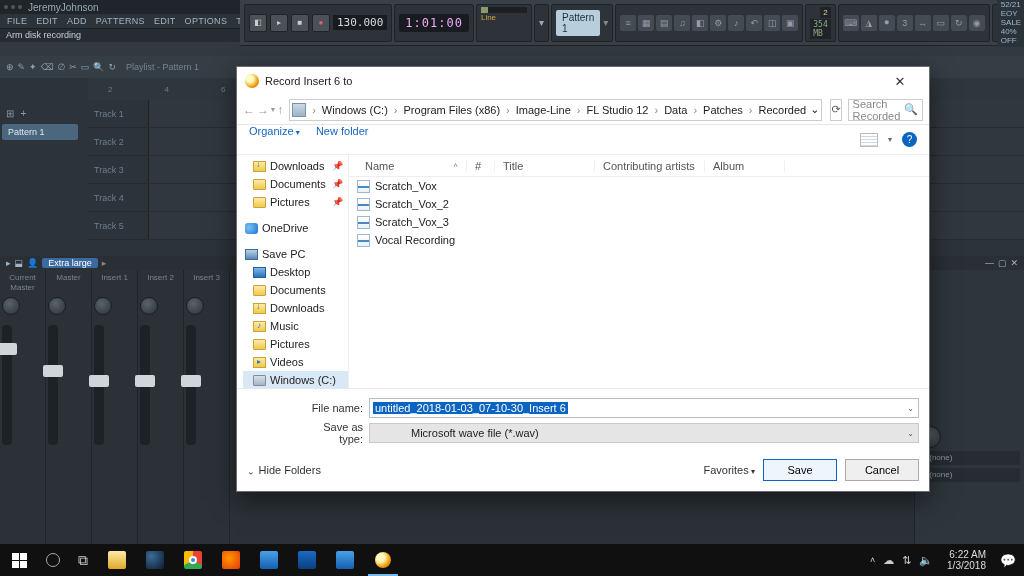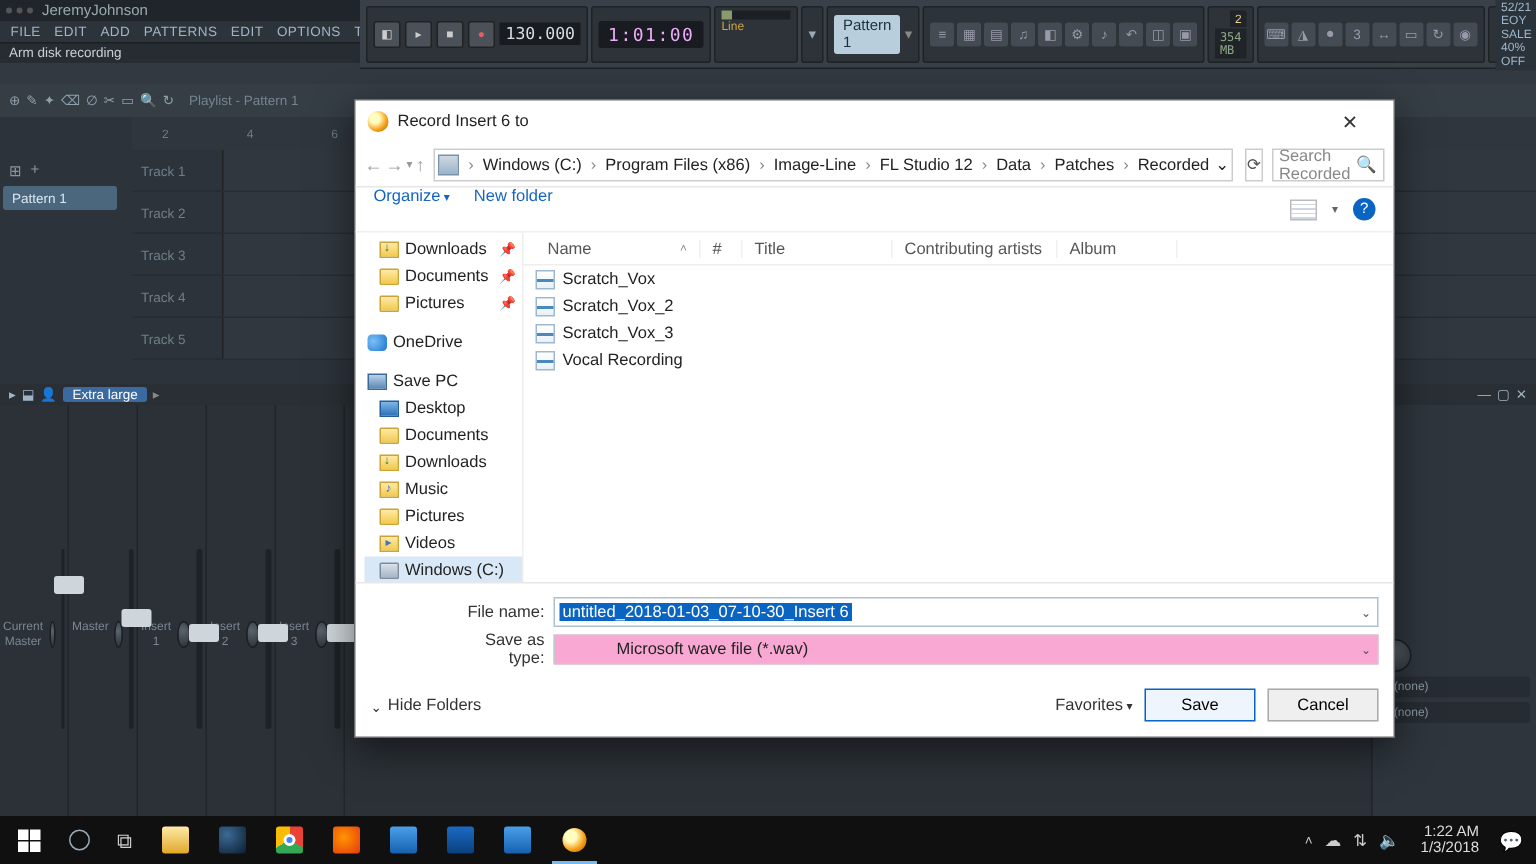--- a/index.html
+++ b/index.html
@@ -31,21 +31,21 @@
 .fl-pattern-list { position:absolute; top:50px; left:0; width:80px; }
 .fl-pattern-list .pat { background:#4a677d; color:#dde8f0; font-size:9px; padding:3px 6px; margin:2px; border-radius:2px; }
 .fl-tracks { position:absolute; top:44px; left:88px; right:0; }
 .fl-track { height:28px; border-bottom:1px solid #262c32; display:flex; align-items:center; }
 .fl-track .label { width:60px; font-size:9px; color:#6f7e8a; padding-left:6px; }
 .fl-track .lane { flex:1; background:#30373e; height:100%; border-left:1px solid #222; }
 
 .fl-mixer-bar { position:absolute; top:256px; left:0; right:0; height:14px; background:#292f35; display:flex; align-items:center; padding:0 6px; gap:4px; font-size:9px; color:#9fb5c7; }
 .fl-mixer-bar .xl { background:#3a6aa0; color:#fff; padding:0 6px; border-radius:2px; }
 .fl-mixer { position:absolute; top:270px; left:0; right:0; bottom:0; background:#2b3137; display:flex; }
-.fl-mixer .strip { width:46px; border-right:1px solid #1f252b; padding:3px 2px; text-align:center; font-size:8px; color:#7a8690; display:flex; flex-direction:row; align-items:center; gap:4px; }
+.fl-mixer .strip { width:46px; border-right:1px solid #1f252b; padding:3px 2px; text-align:center; font-size:8px; color:#7a8690; display:flex; flex-direction:column; gap:4px; }
 .fl-mixer .strip .lbl { height:20px; line-height:10px; }
 .fl-mixer .knob { width:18px; height:18px; border-radius:50%; background:radial-gradient(circle at 40% 35%,#5a636b,#2b3137); border:1px solid #1a1f24; }
 .fl-mixer .fader-slot { width:10px; height:120px; background:#1d2227; border-radius:4px; position:relative; margin-top:6px; }
 .fl-mixer .fader-cap { position:absolute; left:-5px; width:20px; height:12px; background:#cfd6db; border-radius:2px; }
 .fl-mixer .links { width:30px; height:200px; background:#31383f; margin-left:auto; border-left:1px solid #1f252b; }
 .fl-mixer .side { width:110px; background:#2e353c; border-left:1px solid #1f252b; padding:4px; font-size:8px; color:#8a97a2; }
 .fl-mixer .slot { background:#262c32; margin:3px 0; padding:2px 4px; border-radius:2px; height:14px; }
 
 
 
@@ -96,21 +96,21 @@
 .wd-cols .c-artist { width:110px; }
 .wd-cols .c-album { width:80px; }
 .wd-list .row { display:flex; align-items:center; height:18px; padding-left:8px; gap:5px; font-size:11px; }
 .wd-list .wav-ico { width:13px; height:13px; background:linear-gradient(#fff,#e9f1f8); border:1px solid #9fb8cf; position:relative; }
 .wd-list .wav-ico::after { content:""; position:absolute; left:0; right:0; top:5px; height:2px; background:#4a88c0; }
 
 .wd-bottom { border-top:1px solid #e8e8e8; padding:6px 10px 10px; }
 .wd-field { display:flex; align-items:center; margin:3px 0 3px 50px; gap:6px; }
 .wd-field label { width:66px; text-align:right; font-size:11px; color:#333; }
 .wd-field .inp { flex:1; height:20px; border:1px solid #aebfd0; background:#fff; font-size:11px; padding:0 3px; position:relative; display:flex; align-items:center; }
-.wd-field .inp.filetype { border:1px solid #c8c8c8; background:#f9a8d4;padding-left:41px; }
+.wd-field .inp.filetype { border:1px solid #c8c8c8; background:#e5e5e5;padding-left:41px; }
 .wd-field .sel-text { background:#0a64c2; color:#fff; padding:0 2px; display:inline-block; }
 .wd-field .dd { position:absolute; right:4px; color:#555; font-size:8px; }
 .wd-actions { display:flex; align-items:center; margin-top:14px; gap:8px; }
 .wd-actions .hide { color:#333; display:flex; align-items:center; gap:4px; font-size:11px; }
 .wd-actions .hide::before { content:"⌃"; font-size:9px; transform:translateY(1px) scaleY(-1); display:inline-block; }
 .wd-actions .spacer { flex:1; }
 .wd-actions .fav { font-size:11px; color:#333; }
 .wd-actions .fav::after { content:" ▾"; font-size:8px; }
 .wd-actions button { width:74px; height:22px; font-size:11px; background:#efefef; border:1px solid #aaa; }
 .wd-actions button.save { border:1.5px solid #0a64c2; background:#eef5fc; }
@@ -537,17 +537,17 @@
         <div class="ic-fl"></div>
       </div>
   </div>
   <div class="tray">
     <span class="up">˄</span>
     <span class="glyph">☁</span>
     <span class="glyph">⇅</span>
     <span class="glyph">🔈</span>
   </div>
   <div class="clock">
-    <div>1:22 AM</div>
+    <div>6:22 AM</div>
     <div>1/3/2018</div>
   </div>
   <div class="notif">💬</div>
 </div>
 
 </body></html>

